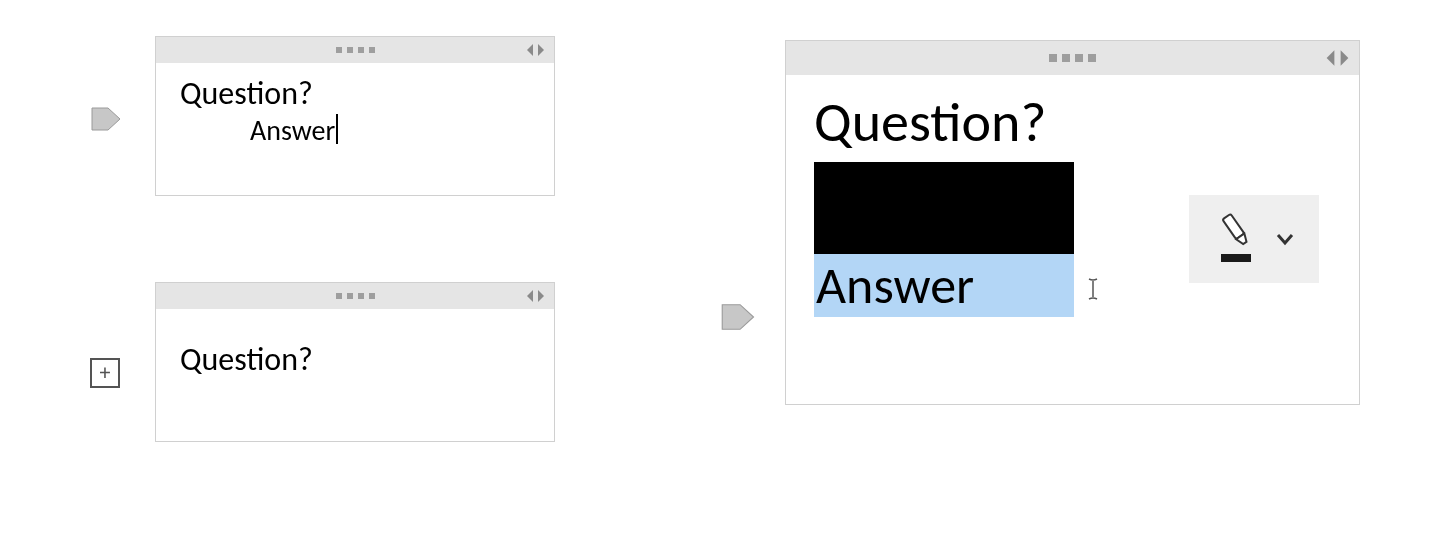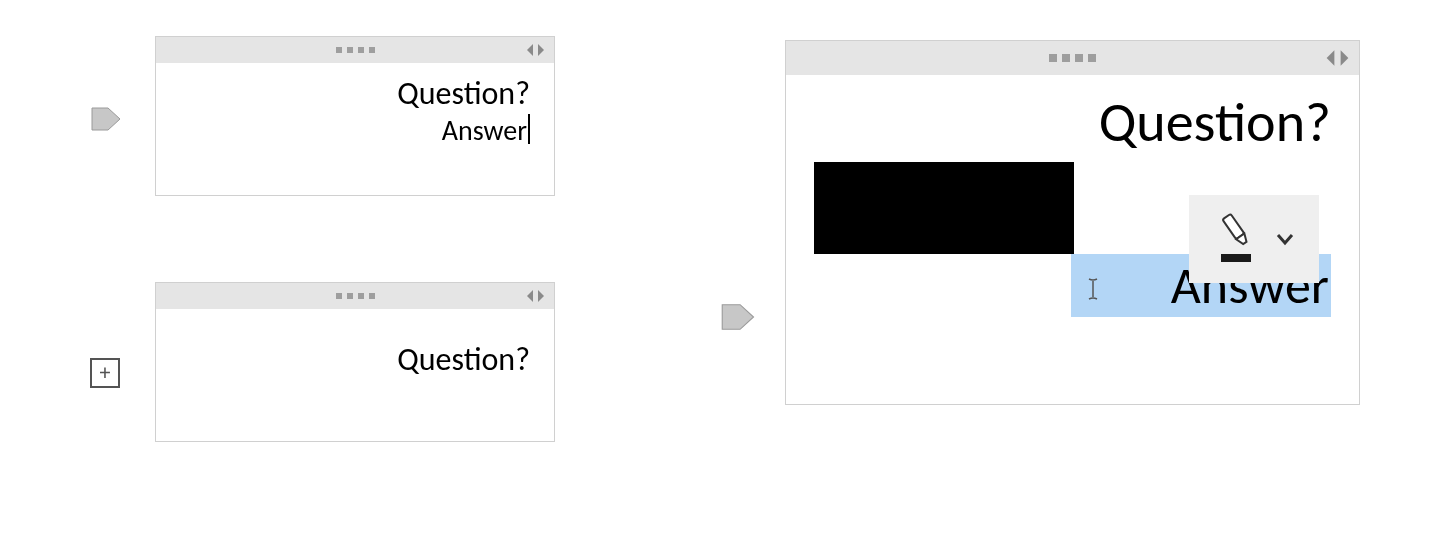--- a/index.html
+++ b/index.html
@@ -40,21 +40,20 @@
     top: 50%;
     transform: translateY(-50%);
     display: flex;
     gap: 1px;
   }
   .panel-large .panel-header { height: 34px; }
   .panel-large .header-dots span { width: 8px; height: 8px; }
   .panel-body {
     padding: 12px 24px 20px 24px;
     position: relative;
-    text-align: right;
   }
   .q-text {
     font-size: 32px;
     color: #000;
     line-height: 1.2;
   }
   .a-text {
     font-size: 28px;
     color: #000;
     padding-left: 70px;

